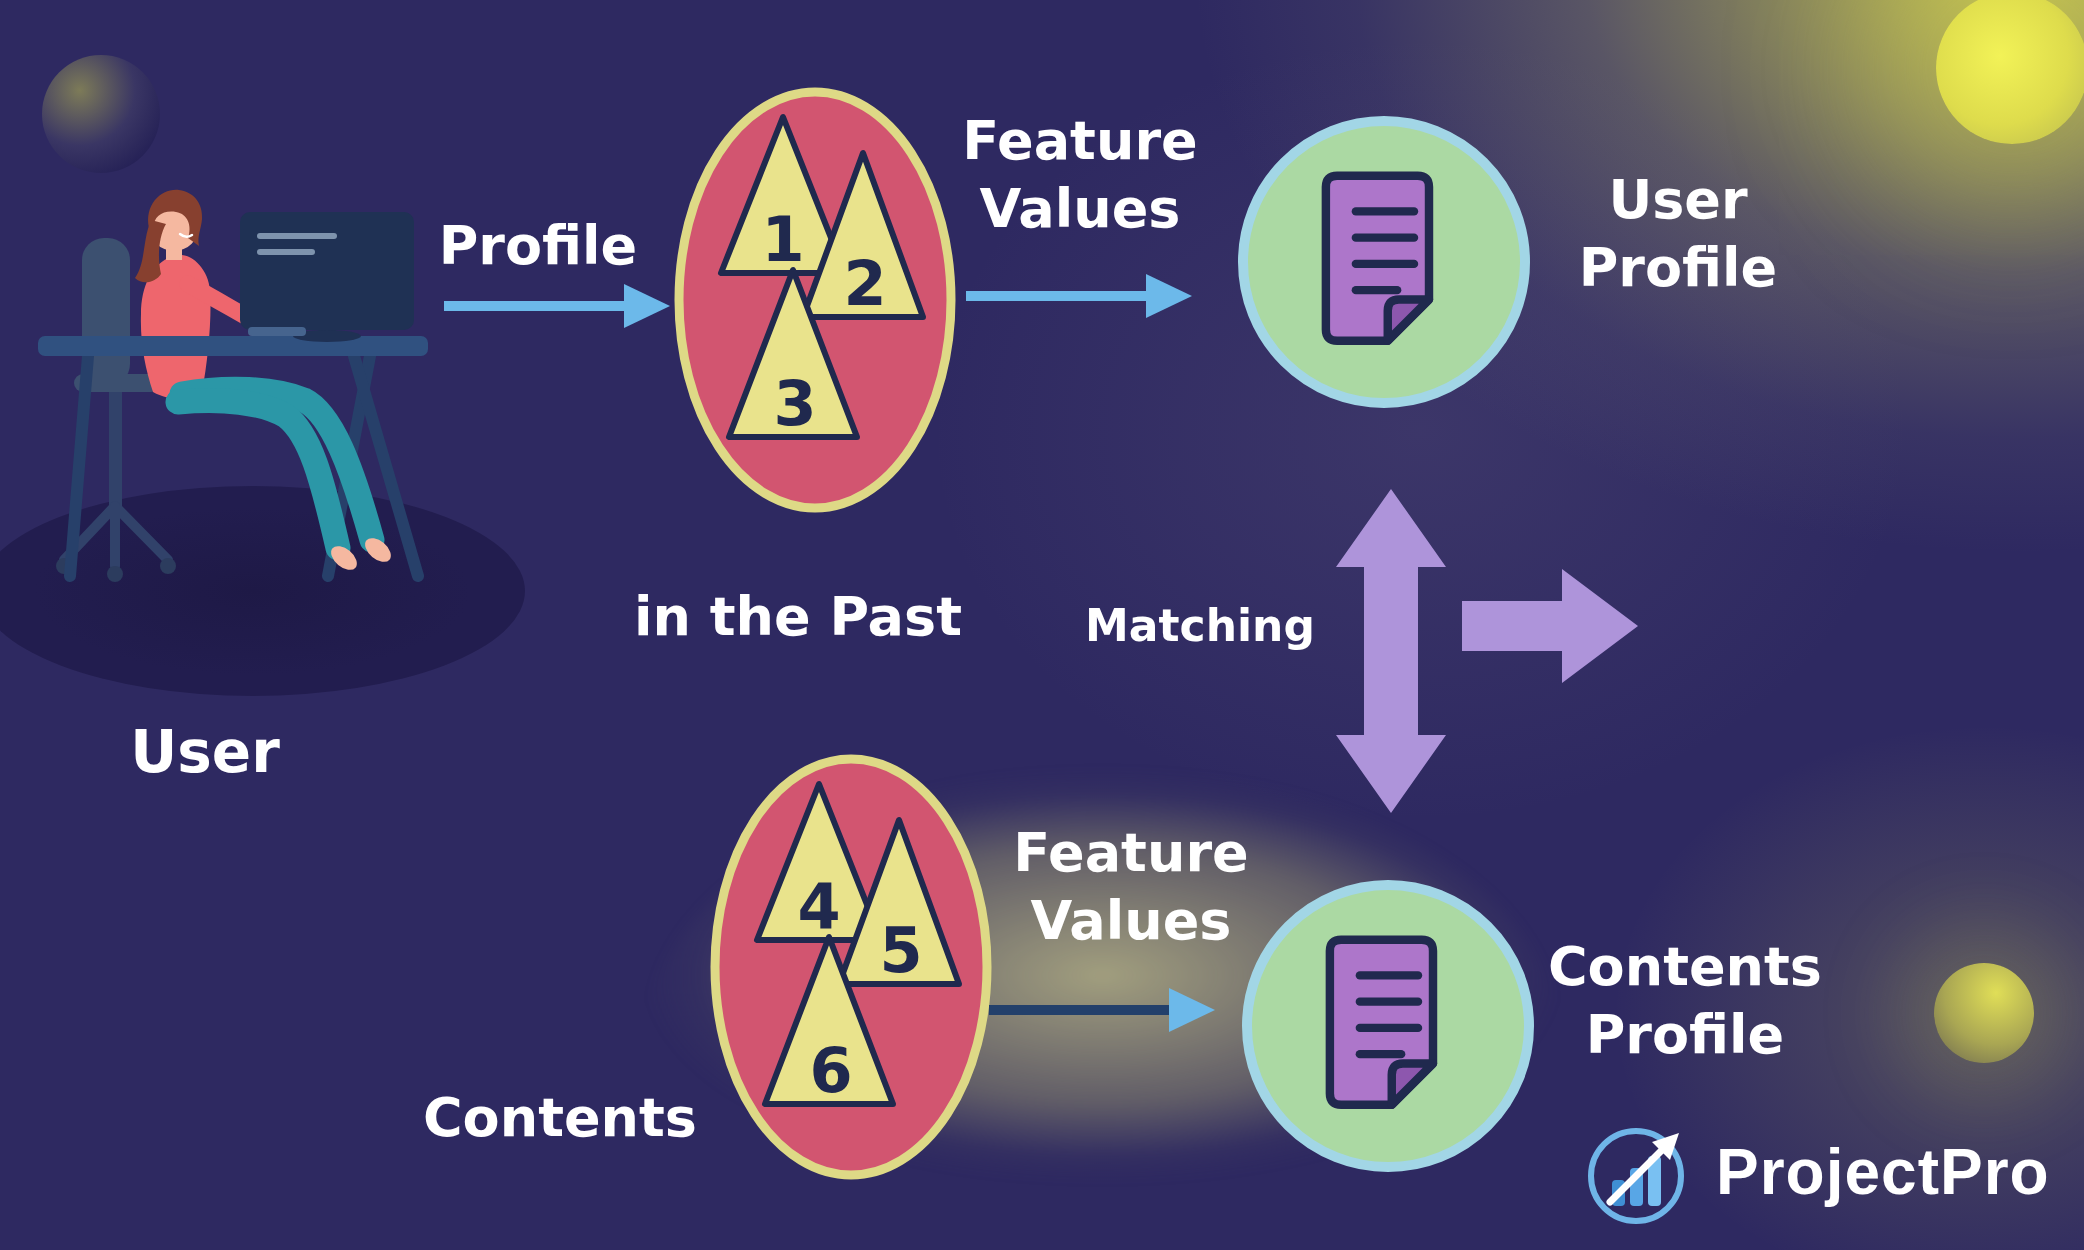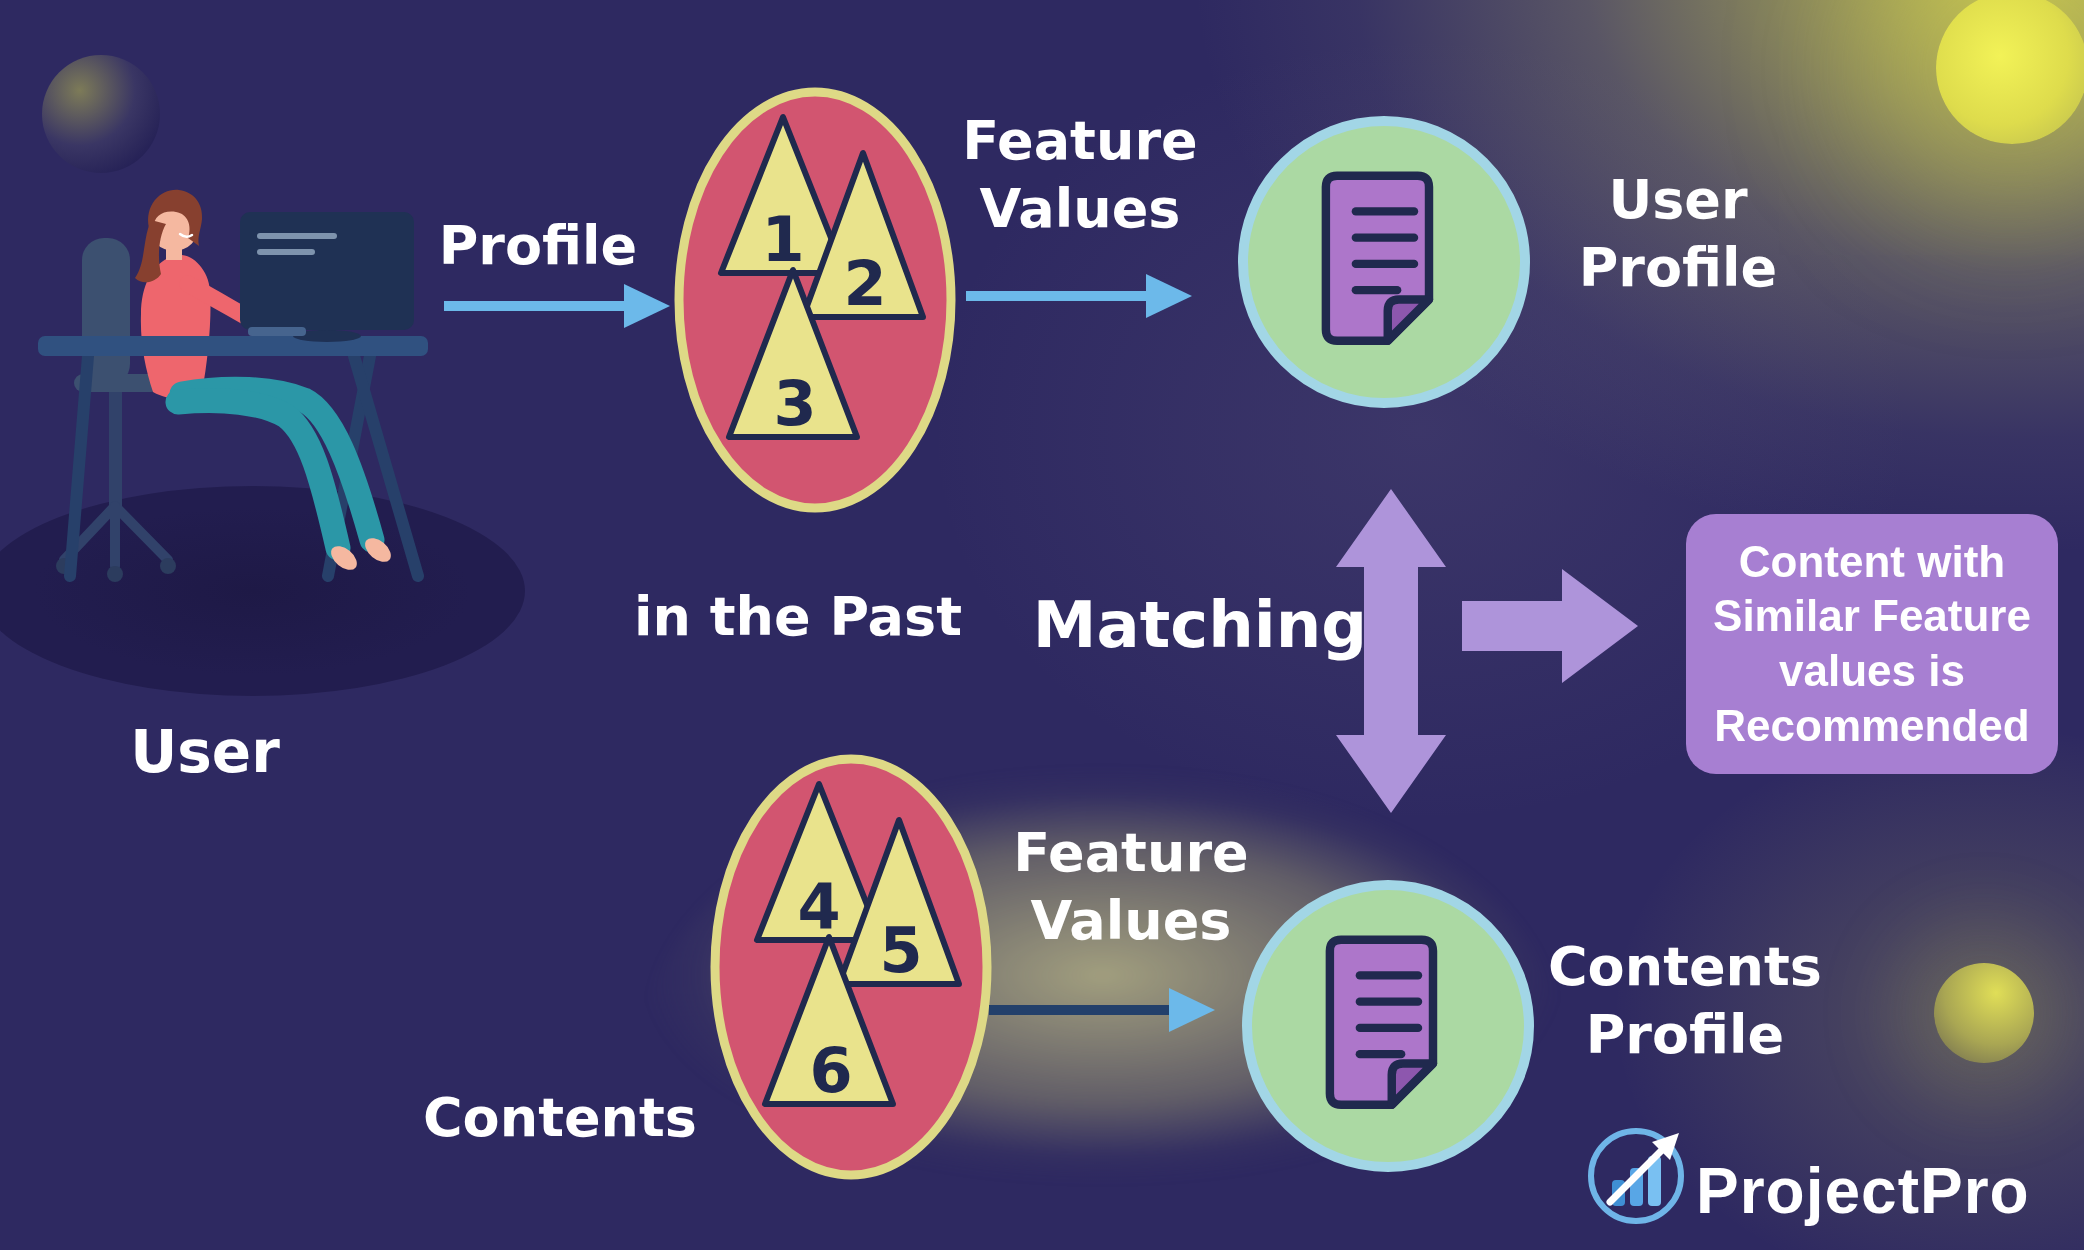--- a/index.html
+++ b/index.html
@@ -40,21 +40,21 @@
     background:radial-gradient(closest-side, #1e1946, var(--shadow_navy) 80%);}
   .lbl{position:absolute;transform:translate(-50%,-50%);color:var(--text);
     font-weight:700;font-size:54px;line-height:1.25;text-align:center;white-space:nowrap;}
   .lbl2{display:flex;flex-direction:column;align-items:center;}
   .profile-circle{position:absolute;width:292px;height:292px;border-radius:50%;box-sizing:border-box;
     background:var(--profile_circle);border:10px solid var(--profile_ring);
     display:flex;align-items:center;justify-content:center;}
   .reco-box{position:absolute;left:1686px;top:514px;width:372px;height:260px;border-radius:30px;
     background:var(--recommendation_box);display:flex;flex-direction:column;align-items:center;justify-content:center;
     color:var(--text);font:700 44px "Liberation Sans",sans-serif;line-height:1.24;text-align:center;}
-  .logo{display:flex;align-items:flex-end;gap:2px;}
+  .logo{display:flex;align-items:center;gap:22px;}
   .logo-text{color:#fff;font:600 64px "Liberation Sans",sans-serif;letter-spacing:1px;}
 </style>
 </head>
 <body>
 
 <div class="stage">
 
   <div class="ball ball-topleft"></div>
   <div class="ball ball-topright"></div>
   <div class="olive"></div>
@@ -156,36 +156,30 @@
 
   <div class="lbl lbl2" style="left:1678px;top:233px">
     <div>User</div>
     <div>Profile</div>
   </div>
 
   <div class="lbl lbl2" style="left:798px;top:617px">
     <div>in the Past</div>
   </div>
 
-  <div class="lbl" style="left:1200px;top:625px;font-size:64px">Matching</div>
+  <div class="lbl" style="left:1200px;top:625px;font-size:44px">Matching</div>
 
   <svg class="abs" style="left:1334px;top:489px" width="114" height="324" viewBox="0 0 114 324">
     <polygon points="57,0 112,78 84,78 84,246 112,246 57,324 2,246 30,246 30,78 2,78" style="fill:var(--purple_arrow)"></polygon>
   </svg>
 
   <svg class="abs" style="left:1462px;top:567px" width="178" height="118" viewBox="0 0 178 118">
     <polygon points="0,34 100,34 100,2 176,59 100,116 100,84 0,84" style="fill:var(--purple_arrow)"></polygon>
   </svg>
 
-  <div class="reco-box">
-    <div>Content with</div>
-    <div>Similar Feature</div>
-    <div>values is</div>
-    <div>Recommended</div>
-  </div>
 
   <svg class="abs" style="left:691px;top:732px" width="320" height="470" viewBox="0 0 320 470">
     <ellipse cx="160" cy="235" rx="136" ry="208" style="fill:var(--cluster_fill);stroke:var(--cluster_border)" stroke-width="9"></ellipse>
     <g>
       <polygon points="128,52 66,208 190,208" style="fill:var(--triangle_fill);stroke:var(--outline)" stroke-width="6" stroke-linejoin="round"></polygon>
       <text x="128" y="196" text-anchor="middle" font-family="DejaVu Sans, sans-serif" font-size="62" font-weight="700" style="fill:var(--outline)">4</text>
     </g>
     <g>
       <polygon points="208,88 148,252 268,252" style="fill:var(--triangle_fill);stroke:var(--outline)" stroke-width="6" stroke-linejoin="round"></polygon>
       <text x="210" y="240" text-anchor="middle" font-family="DejaVu Sans, sans-serif" font-size="62" font-weight="700" style="fill:var(--outline)">5</text>

